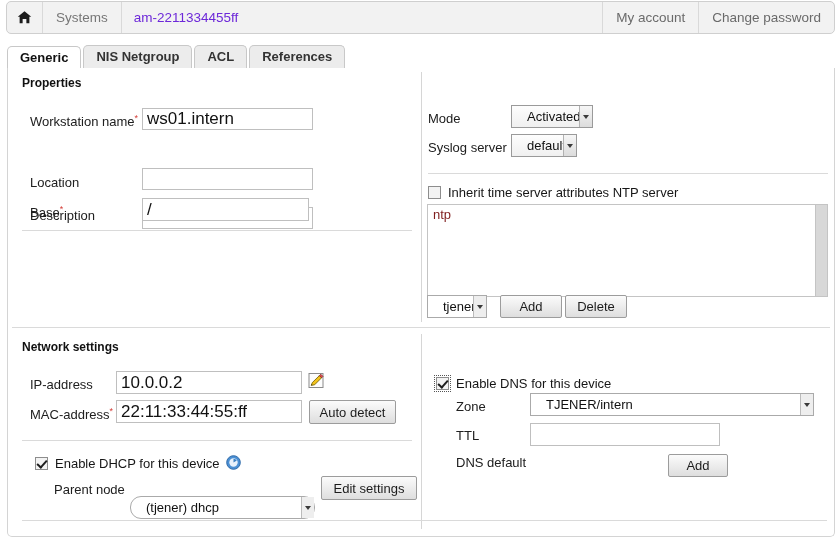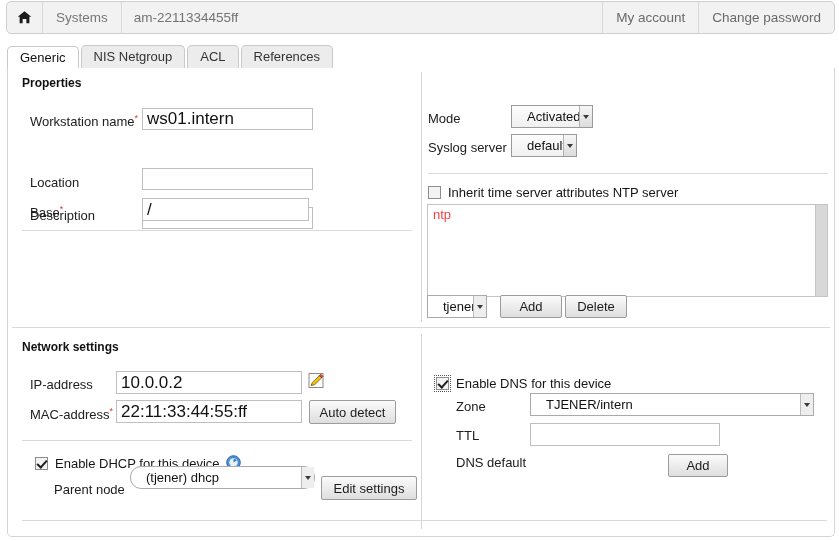--- a/index.html
+++ b/index.html
@@ -22,35 +22,36 @@
     border-radius: 5px;
   }
   .tb-cell {
     display: flex; align-items: center; justify-content: center;
     padding: 0 13px;
     border-right: 1px solid #d9d9d9;
     color: #777; font-size: 13.5px;
     white-space: nowrap;
   }
   .tb-home { padding: 0 10px; }
-  .tb-cell.title { color: #737373; padding-left: 12px; border-right: none; }
+  .tb-cell.title { color: #6d28d9; padding-left: 12px; border-right: none; }
   .tb-spacer { flex: 1 1 auto; }
   .tb-right { display: flex; align-items: stretch; }
   .tb-right .tb-cell {
     border-right: none; border-left: 1px solid #d9d9d9;
     color: #6a6a6a; cursor: pointer;
   }
   .tb-right .tb-cell:last-child { border-radius: 0 5px 5px 0; }
   .home-ico { display: block; width: 15px; height: 15px; }
 
   
   .tabs {
     position: absolute; left: 7px; top: 45px; right: 4px; height: 24px;
     display: flex; align-items: center;
     border-bottom: 1px solid #c8c8c8;
+    font-weight: bold;
   }
   .tab {
     height: 23px; line-height: 22px;
     padding: 0 12px;
     margin-right: 2px;
     font-size: 13px; color: #333;
     background: #ececec;
     border: 1px solid #c8c8c8;
     border-bottom: none;
     border-radius: 5px 5px 0 0;
@@ -153,21 +154,21 @@
   .chk.focus { outline: 1px dotted #555; outline-offset: 1px; }
   .chk-lbl { margin-left: 7px; font-size: 13px; color: #161616; white-space: nowrap; }
 
   
   .listbox {
     position: absolute;
     background: #fff;
     border: 1px solid #c4c4c4;
     overflow: hidden;
   }
-  .listbox .item { padding: 2px 5px; font-size: 13px; color: #ef4444; cursor: pointer; }
+  .listbox .item { padding: 2px 5px; font-size: 13px; color: #7f1d1d; cursor: pointer; }
   .listbox .sbar {
     position: absolute; top: 0; right: 0; bottom: 0; width: 12px;
     background: #d8d8d8; border-left: 1px solid #c4c4c4;
     cursor: pointer;
   }
 
   
   .ico { position: absolute; cursor: pointer; }
   .pencil-ico { width: 17px; height: 17px; }
   .info-ico   { width: 15px; height: 15px; }
@@ -283,21 +284,21 @@
   </div>
   <span class="ico info-ico" style="left:218px; top:387px;">
     <svg width="15" height="15" viewBox="0 0 15 15">
       <circle cx="7.5" cy="7.5" r="6.8" fill="#4a8fd4" stroke="#2f6aa8" stroke-width="1"></circle>
       <circle cx="7.5" cy="7.5" r="4.2" fill="#e8f1fb"></circle>
       <path d="M7.5 7.5 L10.8 5.6 A3.8 3.8 0 0 0 7.5 3.7 Z" fill="#3a7fc1"></path>
     </svg>
   </span>
 
   <div class="lbl" style="left:46px; top:414px;">Parent node</div>
-  <div class="sel plain" style="left:122px; top:398px; width:185px; height:23px;border-radius:11px;">
+  <div class="sel plain" style="left:122px; top:428px; width:185px; height:23px;border-radius:11px;">
     <span class="sel-val">(tjener) dhcp</span>
     <span class="arrow"></span>
   </div>
   <div class="btn" style="left:313px; top:408px; width:96px; height:24px;">Edit settings</div>
 
   <div class="chk-row" style="left:428px; top:308px;">
     <span class="chk checked focus"></span>
     <span class="chk-lbl">Enable DNS for this device</span>
   </div>
 

